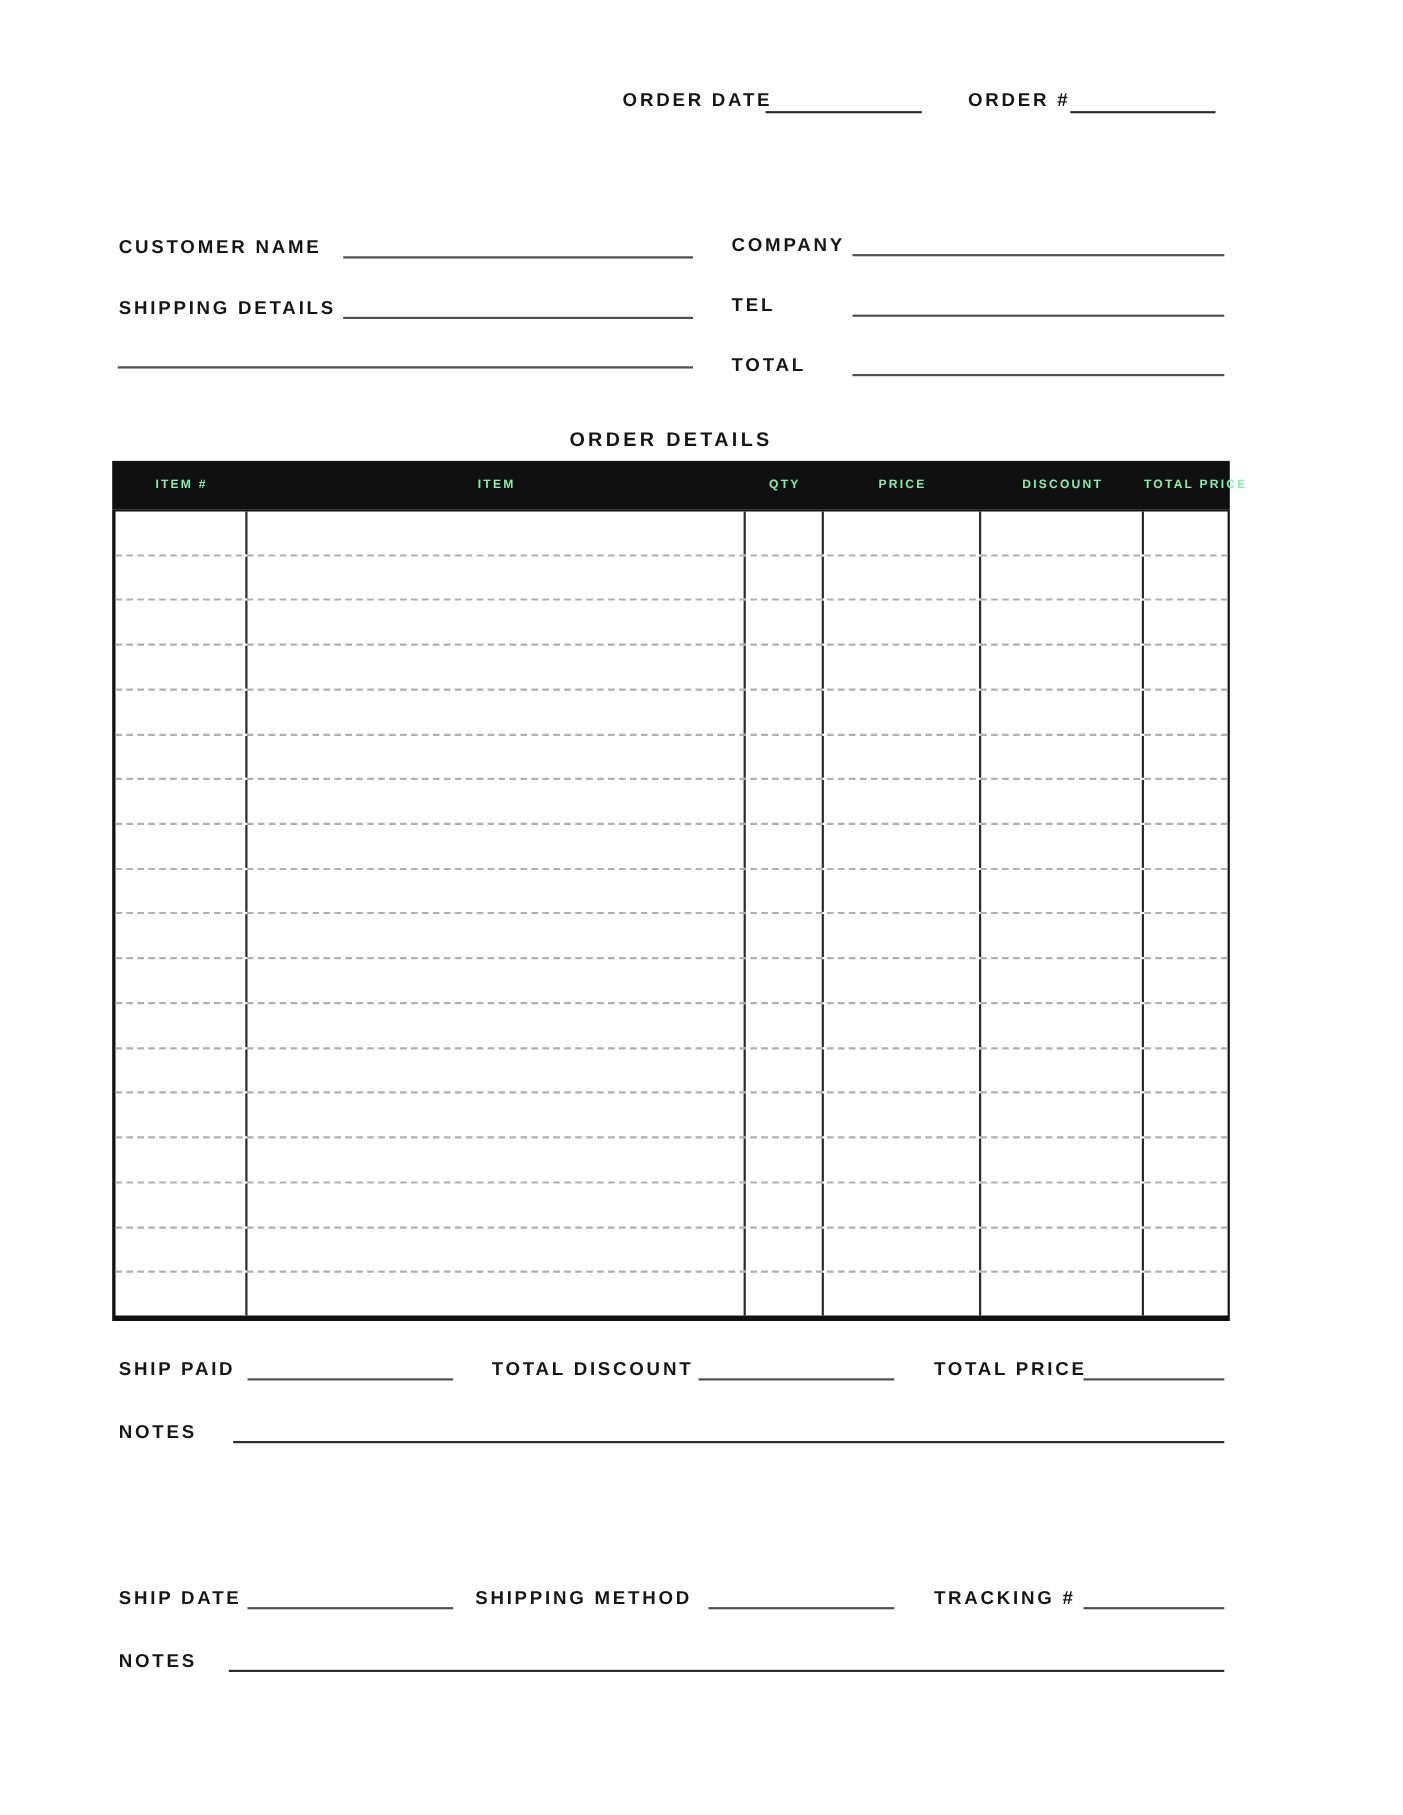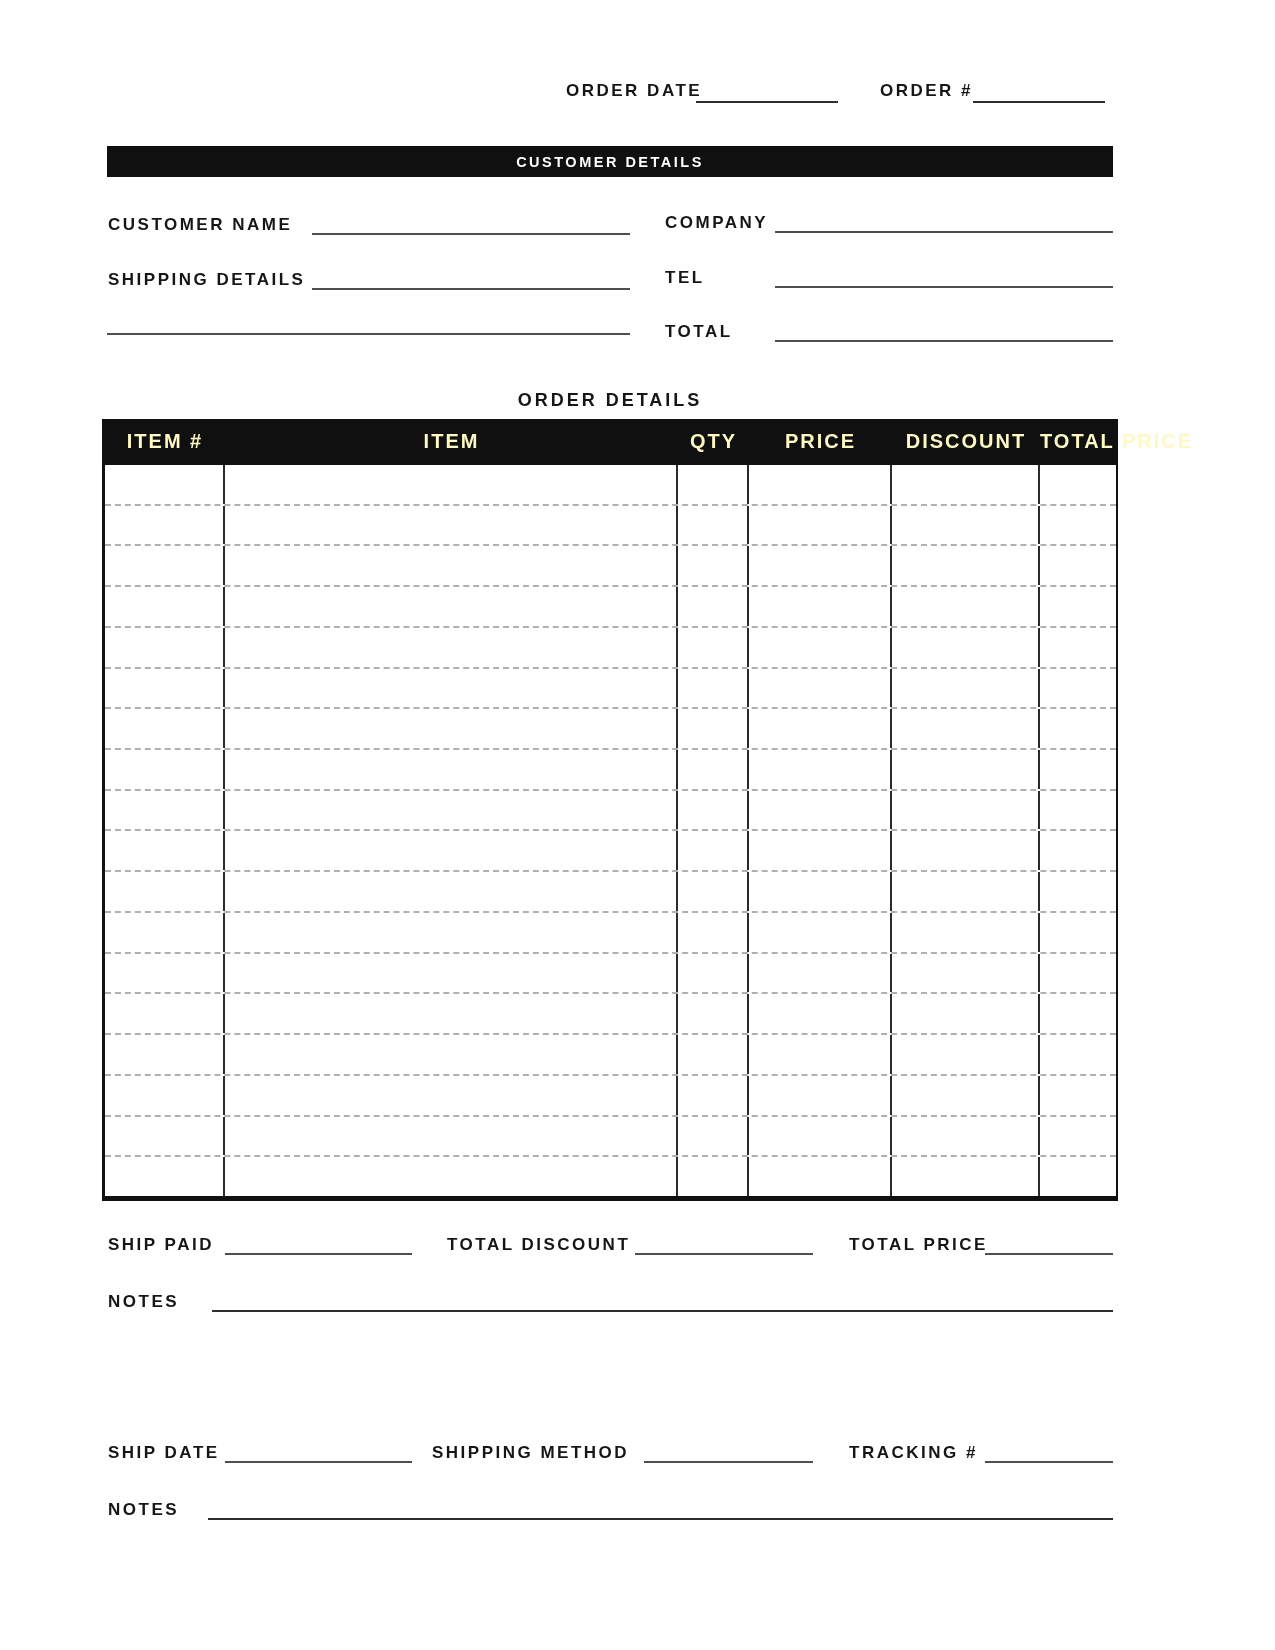--- a/index.html
+++ b/index.html
@@ -43,21 +43,21 @@
   
   .otable{
     position:absolute;left:102px;top:419px;width:1016px;
   }
   .othead{
     background:#101010;height:44px;
     display:flex;align-items:center;
     padding-left:3px;box-sizing:border-box;
   }
   .th{
-    color:#fef9c3;font-weight:bold;font-size:20px;letter-spacing:2px;
+    color:#86efac;font-weight:bold;font-size:11px;letter-spacing:2px;
     display:flex;align-items:center;justify-content:center;
     white-space:nowrap;overflow:visible;
     box-sizing:border-box;
   }
   .otbody{
     height:731px;
     border-left:3px solid #111;
     border-right:2px solid #111;
     border-bottom:5px solid #111;
     border-top:2px solid #111;
@@ -89,23 +89,20 @@
 <body>
 
 <div class="sheet">
 
 
   <div class="lbl" style="left:566px;top:91px;">ORDER DATE</div>
   <div class="fline dark" style="left:696px;top:101px;width:142px;"></div>
   <div class="lbl" style="left:880px;top:91px;">ORDER #</div>
   <div class="fline dark" style="left:973px;top:101px;width:132px;"></div>
 
-  <div class="bar" style="top:146px;height:31px;">
-    <span>CUSTOMER DETAILS</span>
-  </div>
 
   <div class="lbl" style="left:108px;top:225px;">CUSTOMER NAME</div>
   <div class="fline" style="left:312px;top:233px;width:318px;"></div>
   <div class="lbl" style="left:108px;top:280px;">SHIPPING DETAILS</div>
   <div class="fline" style="left:312px;top:288px;width:318px;"></div>
   <div class="fline" style="left:107px;top:333px;width:523px;"></div>
 
   <div class="lbl" style="left:665px;top:223px;">COMPANY</div>
   <div class="fline" style="left:775px;top:231px;width:338px;"></div>
   <div class="lbl" style="left:665px;top:278px;">TEL</div>

